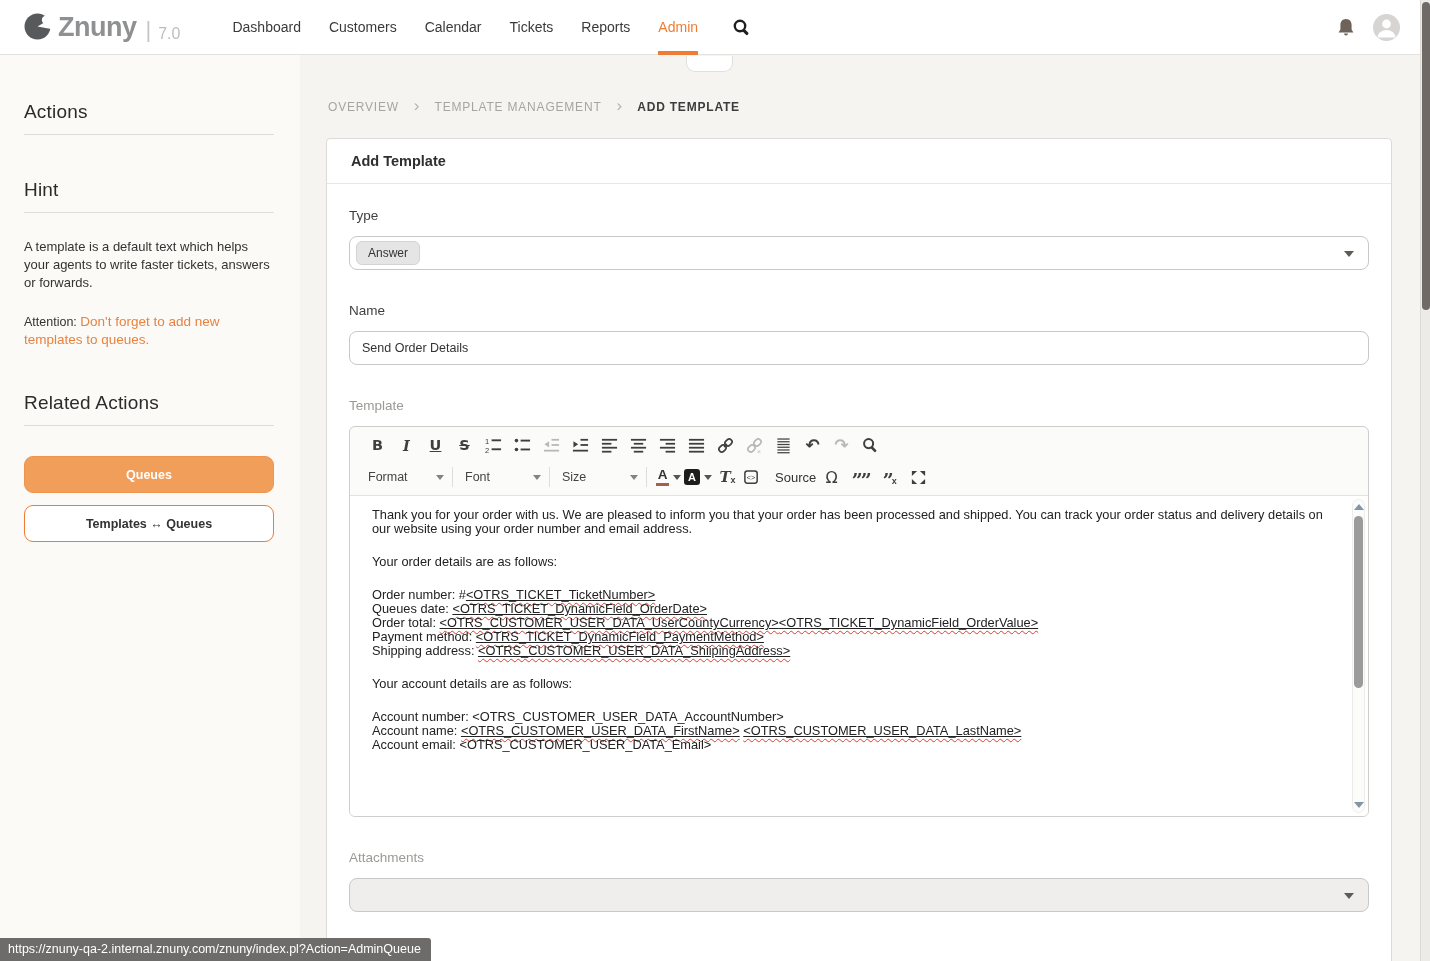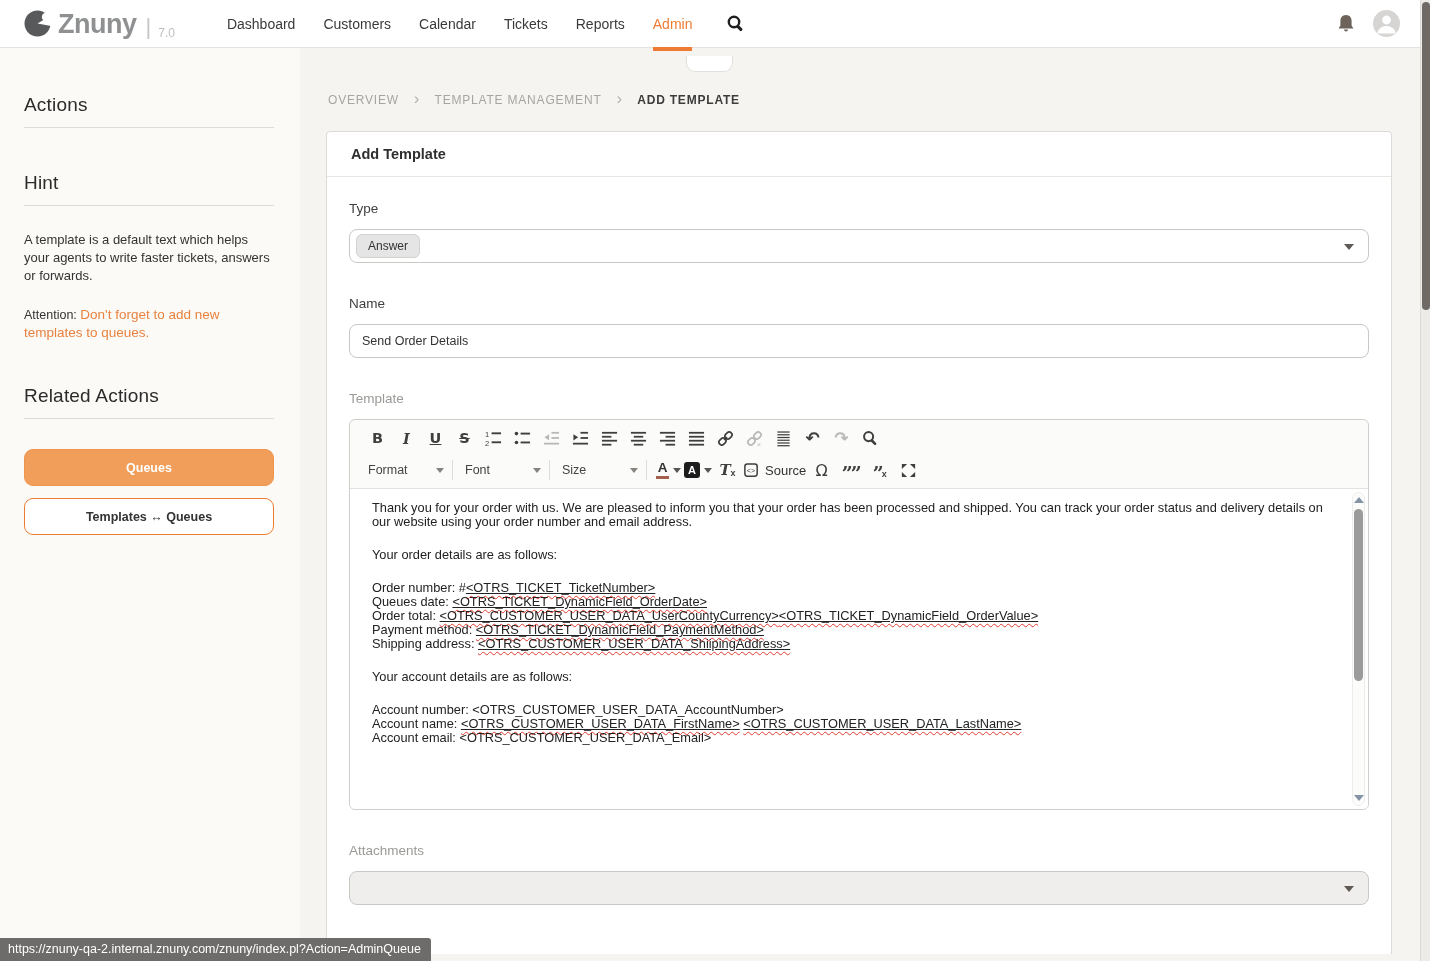--- a/index.html
+++ b/index.html
@@ -7,27 +7,27 @@
     --nav-text:#3a3a3a; --page-bg:#f5f4f1; --sidebar-bg:#fbfaf7;
     --card-border:#dcdbd8; --input-border:#c9c8c5; --label-gray:#9a9a96;
     --icon:#3f3f3f;
   }
   *{box-sizing:border-box; margin:0; padding:0;}
   html,body{width:1430px; height:961px; overflow:hidden; background:var(--page-bg);
     font-family:"Liberation Sans", sans-serif; color:#333;}
   button{font-family:inherit; background:none; border:none; cursor:pointer;}
 
   
-  .topnav{position:relative; z-index:5; height:48px; background:#fff; border-bottom:1px solid #e4e2df;
+  .topnav{position:relative; z-index:5; height:55px; background:#fff; border-bottom:1px solid #e4e2df;
     display:flex; align-items:center; padding:0 30px 0 24px;}
   .logo{display:flex; align-items:flex-end; gap:7px; margin-right:52px; cursor:pointer;}
   .logo svg{display:block; margin-bottom:1px;}
   .brand{font-size:27px; font-weight:bold; color:#8f9091; letter-spacing:-0.5px; line-height:1;}
   .logo .pipe{color:#c6c6c6; font-size:22px; font-weight:200; line-height:1; margin-left:2px;}
-  .logo .ver{color:#bdbdbd; font-size:12px; line-height:1; margin-bottom:-1px;}
+  .logo .ver{color:#bdbdbd; font-size:16px; line-height:1; margin-bottom:-1px;}
   .nav-menu{display:flex; height:55px;}
   .nav-item{position:relative; display:flex; align-items:center; height:55px; margin-right:28px;
     font-size:14px; color:var(--nav-text); cursor:pointer;}
   .nav-item.active{color:var(--accent);}
   .nav-item.active::after{content:""; position:absolute; left:0; right:0; bottom:0; height:4px;
     background:var(--accent);}
   .nav-search{margin-left:6px; display:flex; align-items:center; cursor:pointer;}
   .nav-right{margin-left:auto; display:flex; align-items:center; gap:17px;}
   .nav-right>div{cursor:pointer; display:flex; align-items:center;}
 
@@ -107,21 +107,21 @@
   .tb-sep{width:1px; height:20px; background:#ddd; margin:0 8px 0 2px;}
   .tc-wrap{display:flex; flex-direction:column; align-items:center; line-height:1;}
   .tcA{font-size:13.5px; font-weight:bold; color:#333;}
   .tc-bar{width:13px; height:3px; background:#a4604c; margin-top:1px;}
   .bgA{display:flex; align-items:center; justify-content:center; width:16px; height:16px;
     background:#1d1d1d; color:#fff; font-size:11px; font-weight:bold; border-radius:3px;}
   .mini-caret{width:0; height:0; border-left:4px solid transparent; border-right:4px solid transparent;
     border-top:5px solid #555; margin-left:4px;}
   .rfT{font-family:"DejaVu Serif", serif; font-style:italic; font-size:15px; font-weight:bold;}
   .rfx{font-size:9px; font-weight:bold; margin-top:6px;}
-  .src-label{font-size:13px; color:#333; margin-left:5px;}
+  .src-label{font-size:13px; color:#333; margin-left:15px;}
   .quote{font-family:"DejaVu Serif", serif; font-size:19px; font-weight:bold; letter-spacing:-2px; margin-top:6px;}
   .qx{font-size:9px; font-weight:bold; margin-top:8px;}
 
   .ed-content{position:relative; height:321px; background:#fff; border-top:1px solid #e3e2df;}
   .ed-text{height:100%; overflow:hidden; padding:12px 40px 0 22px; font-size:12.8px; line-height:14px; color:#222;}
   .ed-p{margin-bottom:19px;}
   .token{text-decoration:underline;}
   .squig{text-decoration:underline; text-decoration-style:wavy; text-decoration-color:#e23b2e;
     text-decoration-thickness:1px; text-underline-offset:2.5px;}
 

